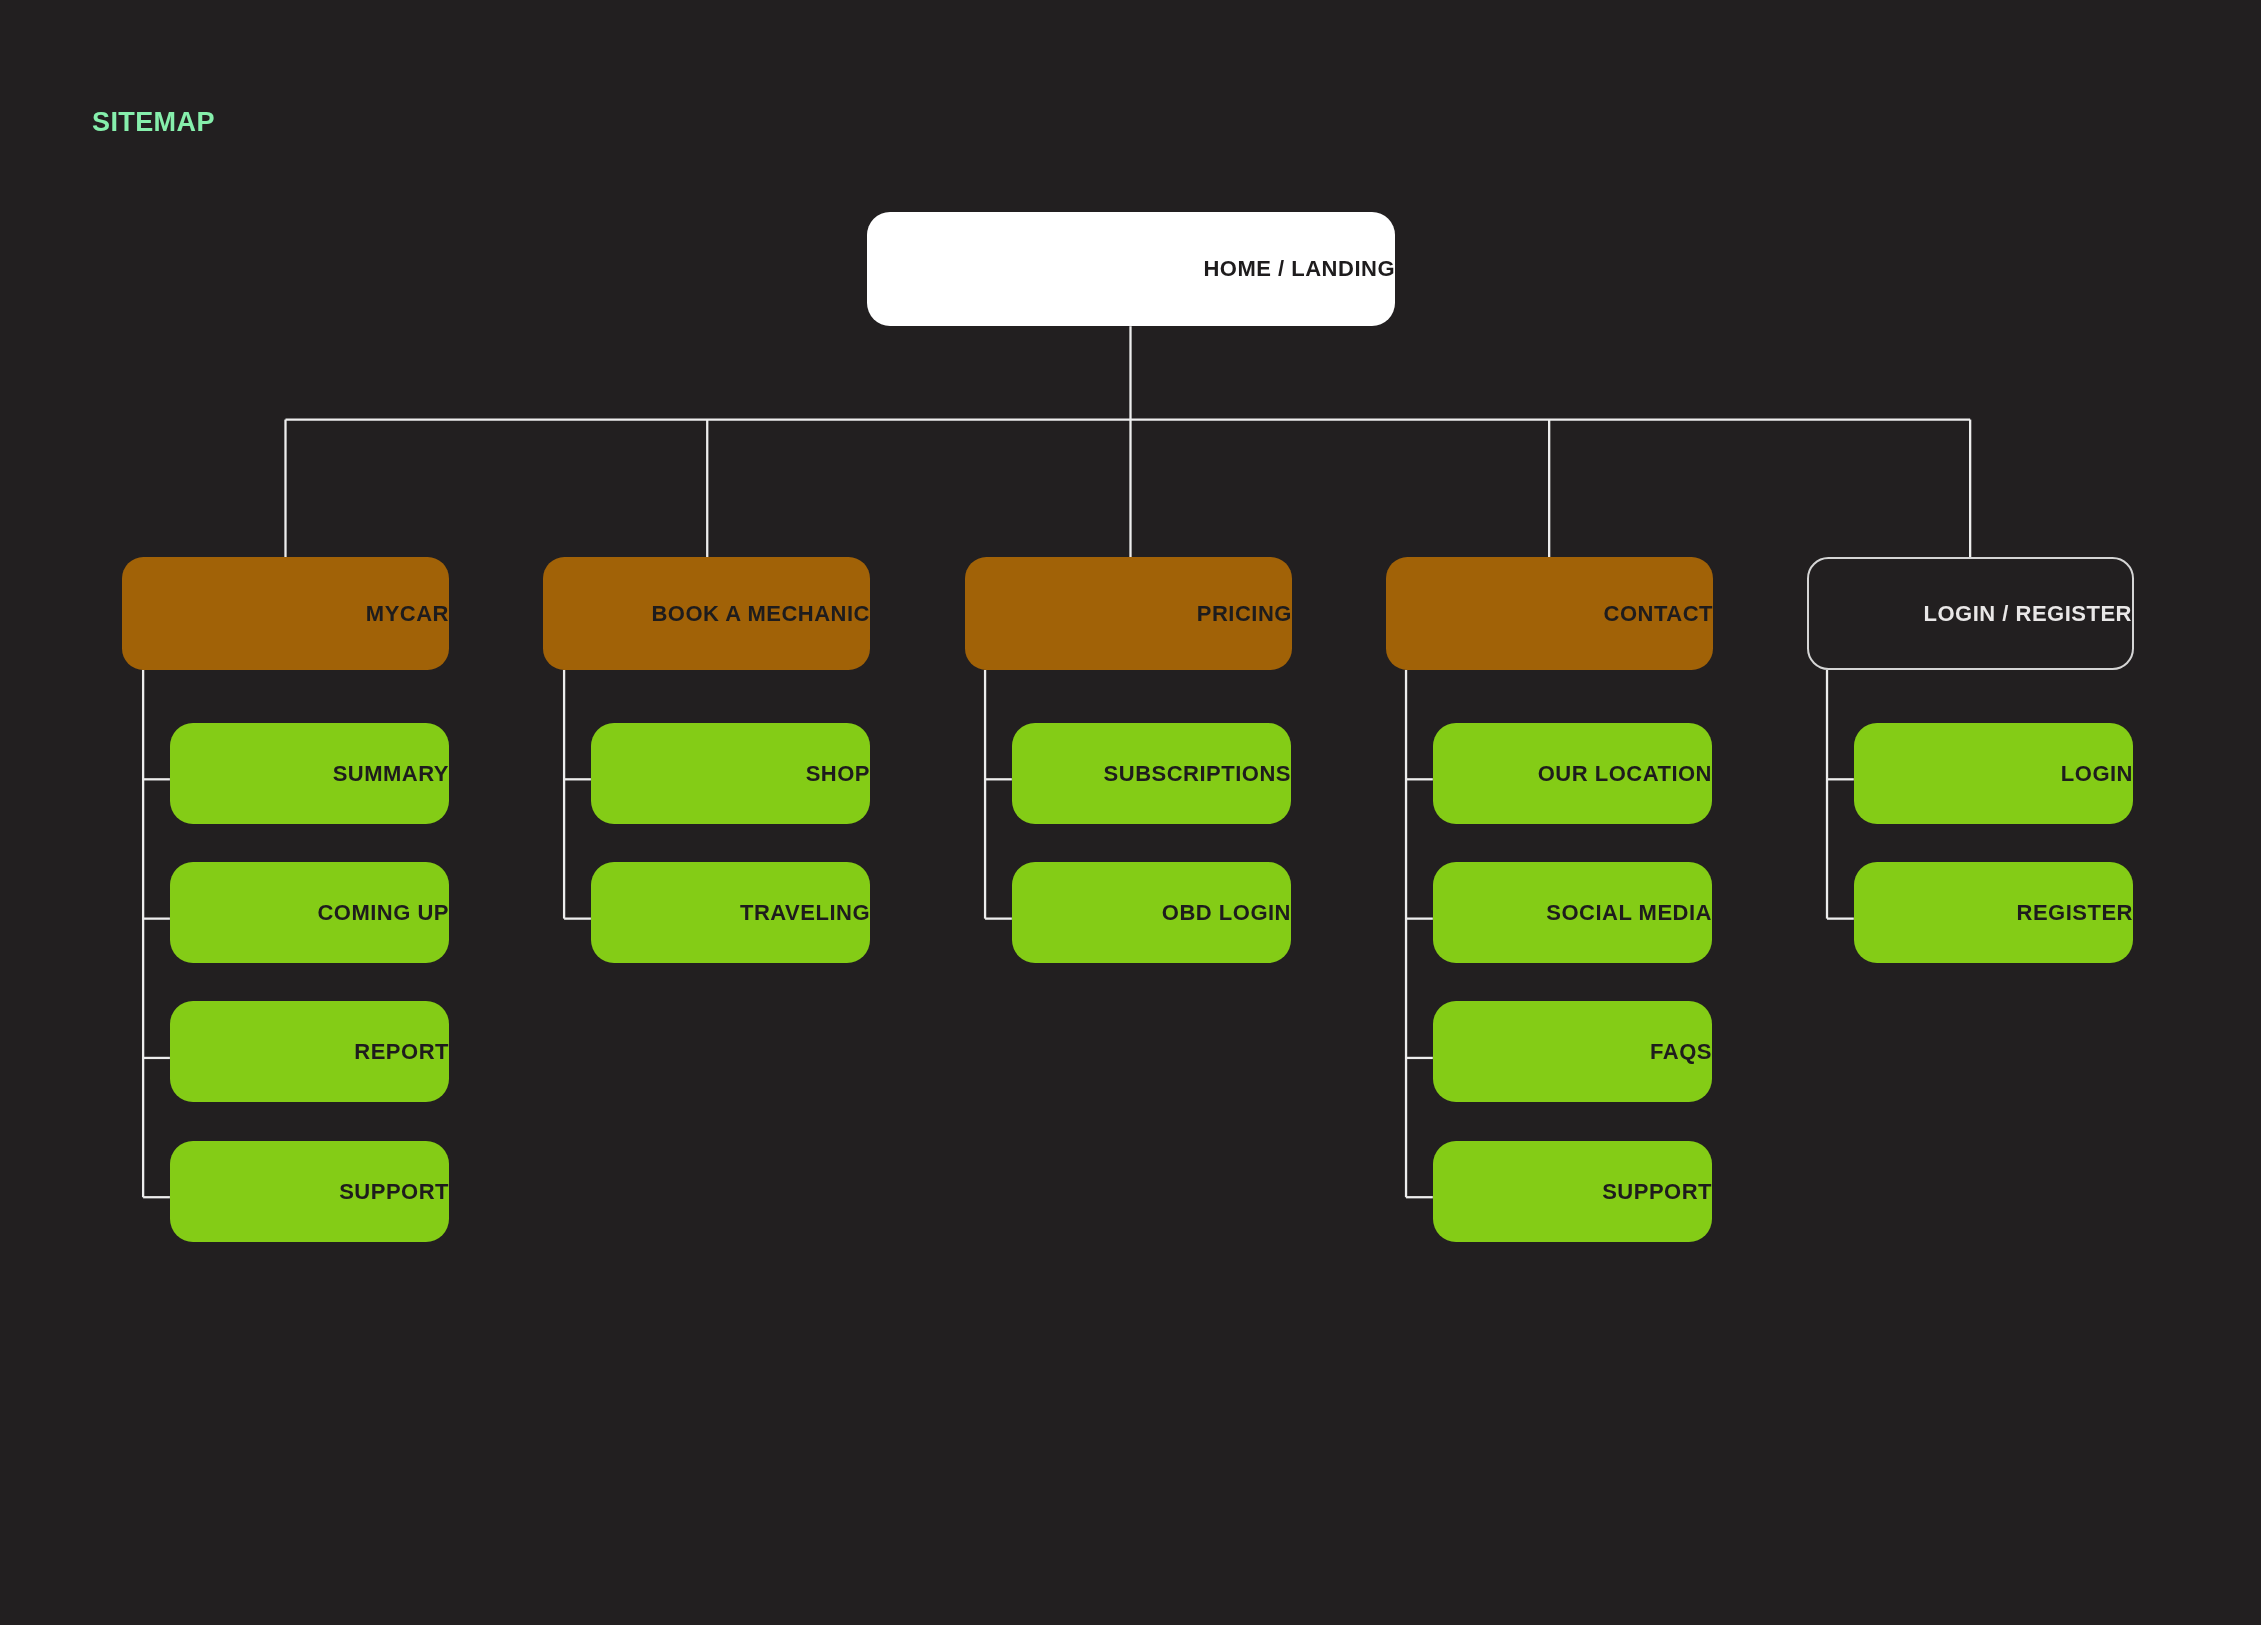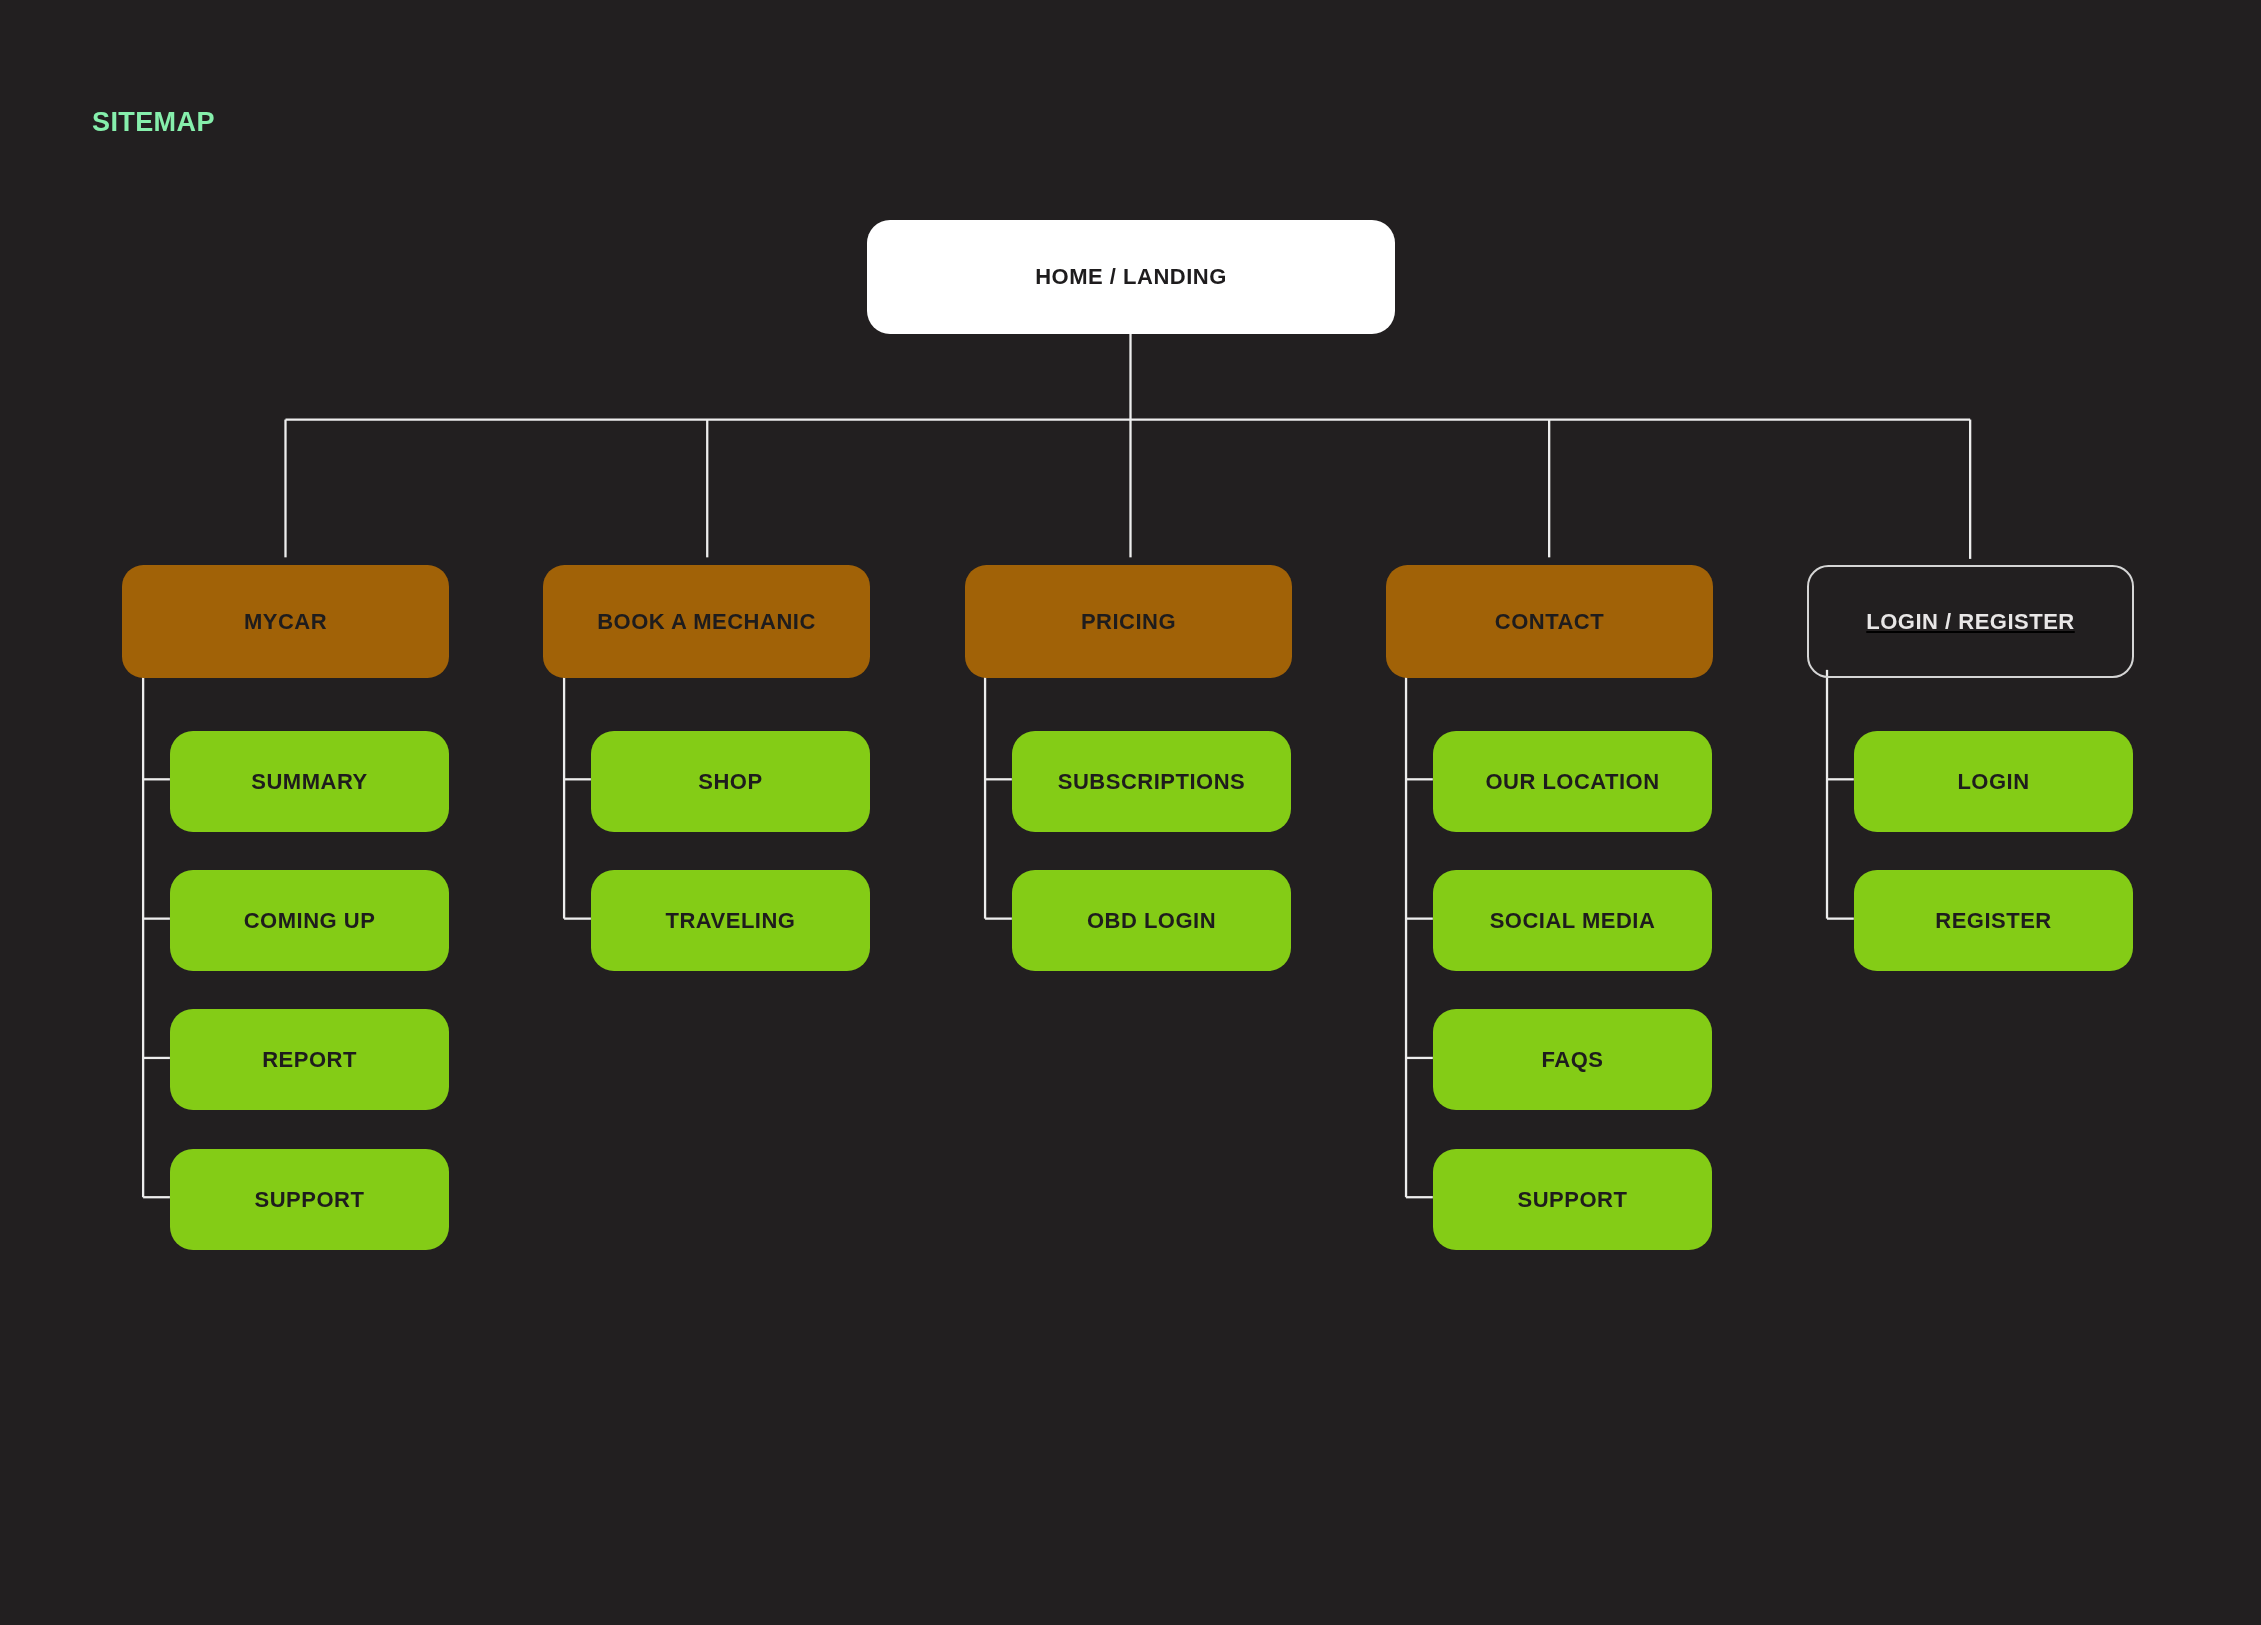--- a/index.html
+++ b/index.html
@@ -24,24 +24,23 @@
   }
   svg.connectors {
     position: absolute;
     left: 0; top: 0;
     width: 2261px; height: 1626px;
   }
   .node {
     position: absolute;
     display: flex;
     align-items: center;
-    justify-content: center;
+    justify-content: flex-end;
     box-sizing: border-box;
     text-align: center;
-    margin-top: 8px;
   }
   .node .label {
     font-size: 22px;
     font-weight: 600;
     letter-spacing: 0.5px;
     color: #1E1C1D;
     white-space: nowrap;
   }
   .node.root {
     left: 867px; top: 212px;
@@ -51,21 +50,20 @@
   }
   .node.level1 {
     top: 557px;
     width: 327px; height: 113px;
     background: #a16207;
     border-radius: 21.4px;
   }
   .node.level1.outlined {
     background: transparent;
     border: 2.3px solid #D5D5D5;
-    text-decoration: underline;
   }
   .node.level1.outlined .label { color: #E9E7E7; }
   .node.level2 {
     width: 279px; height: 101px;
     background: #84cc16;
     border-radius: 23px;
   }
   
   .g1.level1 { left: 122px; }  .g1.level2 { left: 170px; }
   .g2.level1 { left: 543px; }  .g2.level2 { left: 591px; }

